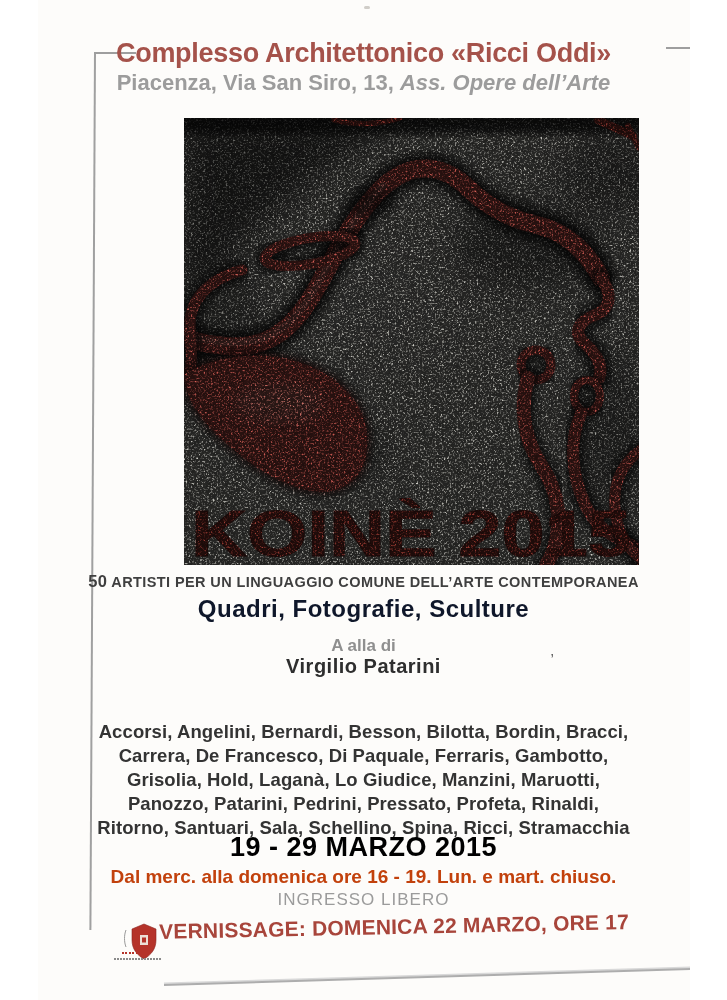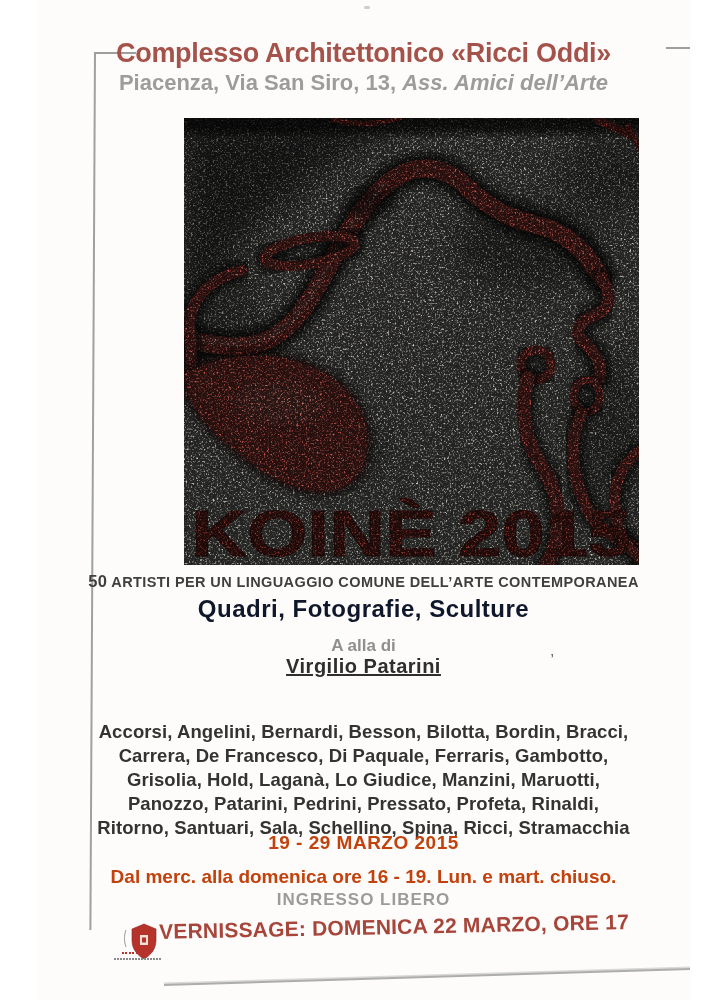--- a/index.html
+++ b/index.html
@@ -27,27 +27,27 @@
   .subtitle .it{font-style:italic;}
 
   
   .artwork{left:146px;top:118px;width:455px;height:447px;}
 
   
   .tagline{top:572px;font-size:14.5px;font-weight:bold;color:#3f3f3f;letter-spacing:.4px;}
   .tagline .num{font-size:16.5px;}
   .mediums{top:595px;font-size:24px;font-weight:bold;color:#0f172a;letter-spacing:.5px;}
   .cura-label{top:636px;font-size:17px;font-weight:bold;color:#8f8f8f;}
-  .curator{top:655px;font-size:20px;font-weight:bold;color:#2e2e2e;letter-spacing:.5px;text-decoration:underline;}
+  .curator{top:655px;font-size:20px;font-weight:bold;color:#2e2e2e;letter-spacing:.5px;}
   .artifact{left:513px;top:650px;font-size:15px;color:#555;}
   .opere-label{top:693px;font-size:17px;font-weight:bold;color:#8f8f8f;}
   .artists{top:712px;font-size:18.5px;font-weight:bold;color:#333;line-height:24px;letter-spacing:.1px;margin-top:8px;}
-  .dates{top:832px;font-size:19px;font-weight:bold;color:#c2410c;letter-spacing:.5px;}
+  .dates{top:832px;font-size:27px;font-weight:bold;color:#000000;letter-spacing:.5px;}
   .hours{top:866px;font-size:19px;font-weight:bold;color:#c2410c;}
-  .admission{top:890px;font-size:17px;font-weight:bold;color:#9b9b9b;letter-spacing:1px;}
+  .admission{top:890px;font-size:17px;font-weight:normal;color:#9b9b9b;letter-spacing:1px;}
   .vernissage{left:60px;right:0;top:915px;text-align:center;font-size:21px;font-weight:bold;
     color:#a8453b;letter-spacing:.2px;transform:rotate(-1.2deg);}
 
   
   .rule{left:126px;top:984px;width:558px;height:2px;background:#adadad;
     box-shadow:0 -1.5px 0 #d9d9d9;transform:rotate(-1.74deg);transform-origin:left center;}
   .logo{left:86px;top:922px;width:40px;height:44px;}
   .logo-cap1{left:84px;top:952px;width:26px;height:2px;
     background:repeating-linear-gradient(90deg,#b5332a 0 2px,transparent 2px 3.5px);}
   .logo-cap2{left:76px;top:958px;width:48px;height:2px;
@@ -63,21 +63,21 @@
 
   <div class="abs frame-left"></div>
   <div class="abs frame-top-left"></div>
   <div class="abs frame-top-right-h"></div>
   <div class="abs frame-top-right-v"></div>
   <div class="abs corner-tick-br"></div>
   <div class="abs dust"></div>
 
   <div class="abs ctr title">Complesso Architettonico «Ricci Oddi»</div>
   <div class="abs ctr subtitle">
-    <span>Piacenza, Via San Siro, 13, </span><span class="it">Ass. Amici dell’Arte</span>
+    <span>Piacenza, Via San Siro, 13, </span><span class="it">Ass. Opere dell’Arte</span>
   </div>
 
   <svg class="abs artwork" viewBox="0 0 455 447" width="455" height="447">
     <defs>
       <filter id="b4">
           <feGaussianBlur stdDeviation="4"></feGaussianBlur>
         </filter>
       <filter id="b5">
           <feGaussianBlur stdDeviation="5"></feGaussianBlur>
         </filter>

